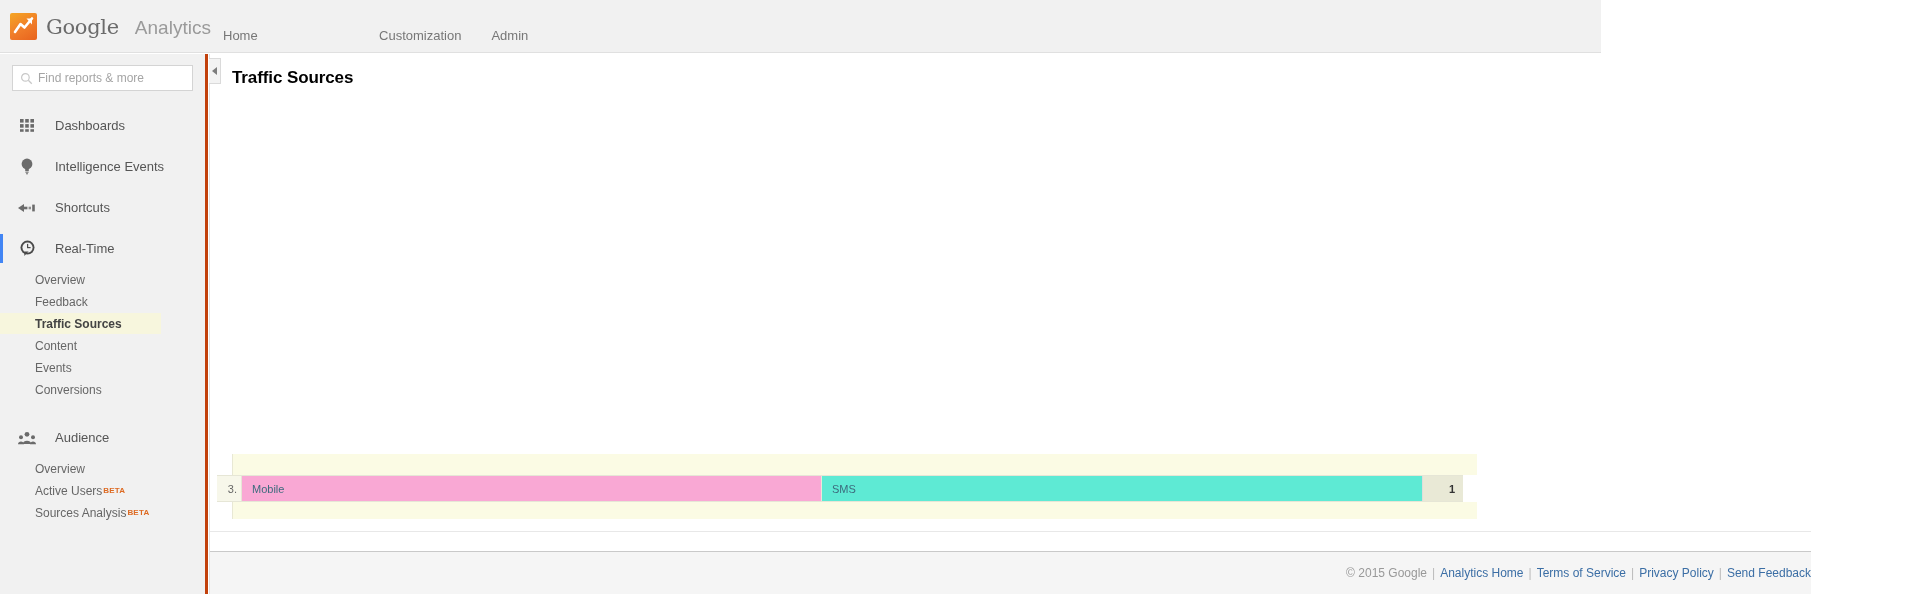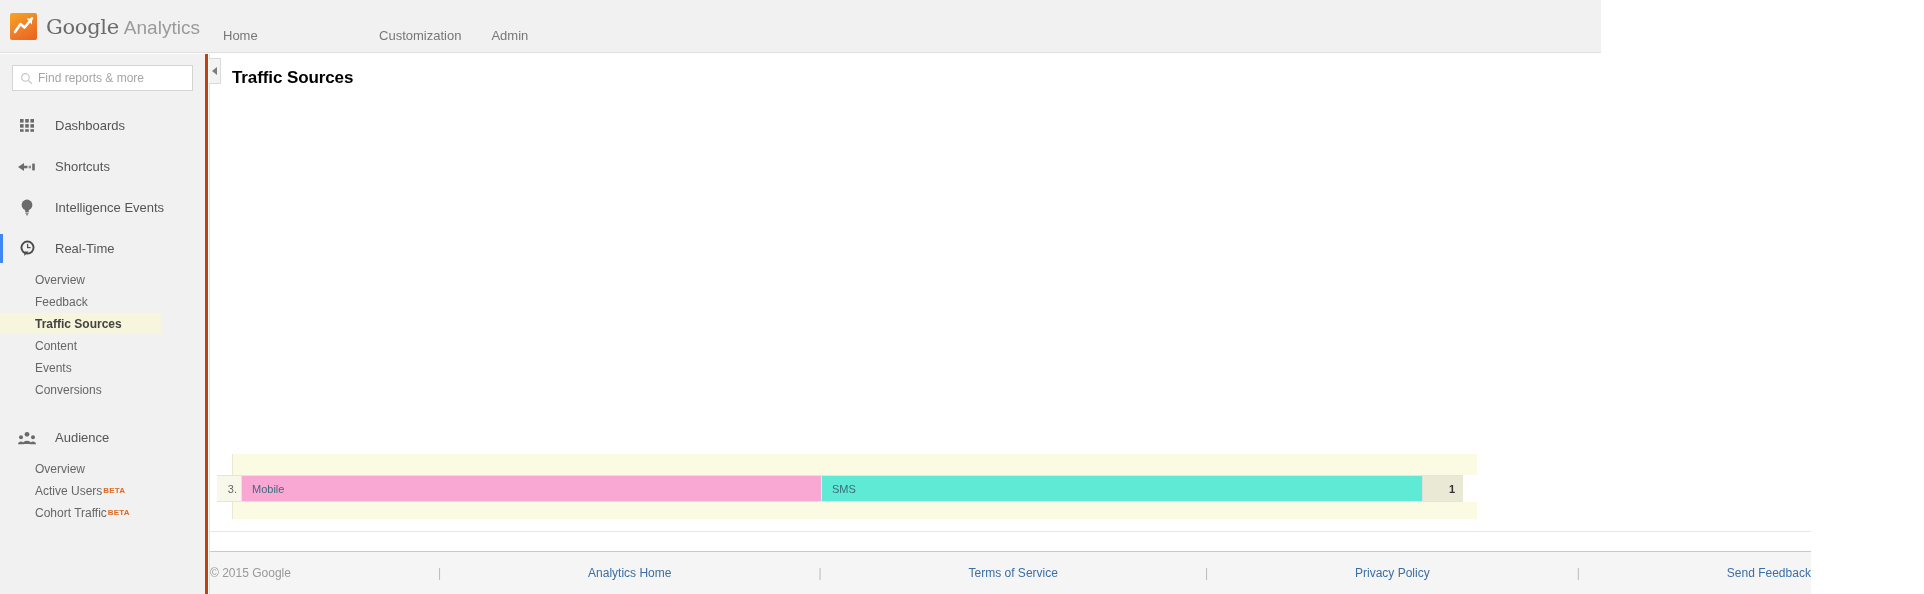--- a/index.html
+++ b/index.html
@@ -29,21 +29,21 @@
     background: linear-gradient(150deg,#f5a623 0%, #f07c29 55%, #e8631d 100%);
     position: relative; flex: 0 0 27px; overflow: hidden;
   }
   .ga-logo-mark svg { position: absolute; left: 0; top: 0; }
   .brand-text { margin-left: 9px; white-space: nowrap; }
   .brand-google {
     font-family: "DejaVu Serif", "Liberation Serif", serif;
     font-size: 21px; color: #6b6b6b; letter-spacing: -0.3px;
   }
   .brand-analytics {
-    font-size: 19px; color: #9a9a9a; margin-left: 5px;
+    font-size: 19px; color: #9a9a9a; margin-left: 16px;
     font-family: "Liberation Sans", sans-serif;
   }
 
   .mainnav { display: flex; align-items: flex-start; height: 53px; padding-top: 28px; }
   .nav-tab {
     font-size: 13px; color: #777777; padding: 0 15px;
     height: 38px; line-height: 16px; cursor: pointer;
     position: relative; white-space: nowrap;
   }
   .nav-tab.active { color: #c2410c; font-weight: bold; margin-top: 24px; }
@@ -175,22 +175,22 @@
     position: absolute; left: 0; top: 477px; width: 1601px;
     border-top: 1px solid #e8e8e8; height: 1px;
   }
   .footer-sep2 {
     position: absolute; left: 0; top: 497px; width: 1601px;
     border-top: 1px solid #c9c9c9; height: 1px;
   }
   .footer {
     position: absolute; left: 0; top: 498px; width: 1601px; height: 42px;
     background: #f5f5f5;
-    display: flex; align-items: center; justify-content: space-between;
-    font-size: 12px; color: #999999; gap: 15px;
+    display: flex; align-items: center; justify-content: flex-end;
+    font-size: 12px; color: #999999;
   }
   .footer a, .footer .flink {
     color: #3b6ea5; text-decoration: none; cursor: pointer;
   }
   .footer .sepbar { color: #bbbbbb; margin: 0 5px; }
 </style>
 </head>
 <body>
 
 <div class="page">
@@ -245,42 +245,42 @@
               <rect x="10.4" y="11.2" width="3.6" height="2.6" fill="#6b6b6b"></rect>
             </svg>
           </span>
           <span class="glabel">Dashboards</span>
         </div>
       </div>
 
       <div class="nav-group">
         <div class="nav-group-head">
           <span class="gicon">
+            <svg width="14" height="17" viewBox="0 0 14 17">
+              <circle cx="7" cy="6" r="5.4" fill="#6b6b6b"></circle>
+              <rect x="5.2" y="10.4" width="3.6" height="2.6" fill="#6b6b6b"></rect>
+              <rect x="5.4" y="13.6" width="3.2" height="1.1" fill="#6b6b6b"></rect>
+              <rect x="6.1" y="15.2" width="1.8" height="1.1" fill="#6b6b6b"></rect>
+            </svg>
+          </span>
+          <span class="glabel">Intelligence Events</span>
+        </div>
+      </div>
+
+      <div class="nav-group">
+        <div class="nav-group-head">
+          <span class="gicon">
             <svg width="18" height="12" viewBox="0 0 18 12">
               <polygon points="0,6 6,2 6,10" fill="#6b6b6b"></polygon>
               <rect x="6" y="4.7" width="3.4" height="2.6" fill="#6b6b6b"></rect>
               <rect x="10.6" y="4.7" width="2.4" height="2.6" fill="#8d8d8d"></rect>
               <rect x="14.2" y="2.6" width="2.6" height="6.8" fill="#6b6b6b"></rect>
             </svg>
           </span>
           <span class="glabel">Shortcuts</span>
-        </div>
-      </div>
-
-      <div class="nav-group">
-        <div class="nav-group-head">
-          <span class="gicon">
-            <svg width="14" height="17" viewBox="0 0 14 17">
-              <circle cx="7" cy="6" r="5.4" fill="#6b6b6b"></circle>
-              <rect x="5.2" y="10.4" width="3.6" height="2.6" fill="#6b6b6b"></rect>
-              <rect x="5.4" y="13.6" width="3.2" height="1.1" fill="#6b6b6b"></rect>
-              <rect x="6.1" y="15.2" width="1.8" height="1.1" fill="#6b6b6b"></rect>
-            </svg>
-          </span>
-          <span class="glabel">Intelligence Events</span>
         </div>
       </div>
 
       <div class="nav-group selected">
         <div class="nav-group-head">
           <span class="gicon">
             <svg width="17" height="17" viewBox="0 0 17 17">
               <circle cx="8.5" cy="7.6" r="7" fill="#4a4a4a"></circle>
               <circle cx="8.5" cy="7.6" r="5.1" fill="#f1f1f1"></circle>
               <rect x="8" y="3.9" width="1.2" height="4.1" fill="#4a4a4a"></rect>
@@ -313,21 +313,21 @@
             </svg>
           </span>
           <span class="glabel">Audience</span>
         </div>
         <div class="subitem sub-spaced">Overview</div>
         <div class="subitem sub-spaced">
             <span>Active Users</span>
             <span class="beta-badge">BETA</span>
           </div>
         <div class="subitem sub-spaced">
-            <span>Cohort Traffic</span>
+            <span>Sources Analysis</span>
             <span class="beta-badge">BETA</span>
           </div>
       </div>
 
     </div>
   </div>
 
   <div class="collapse-tab">
     <span class="tri"></span>
   </div>

